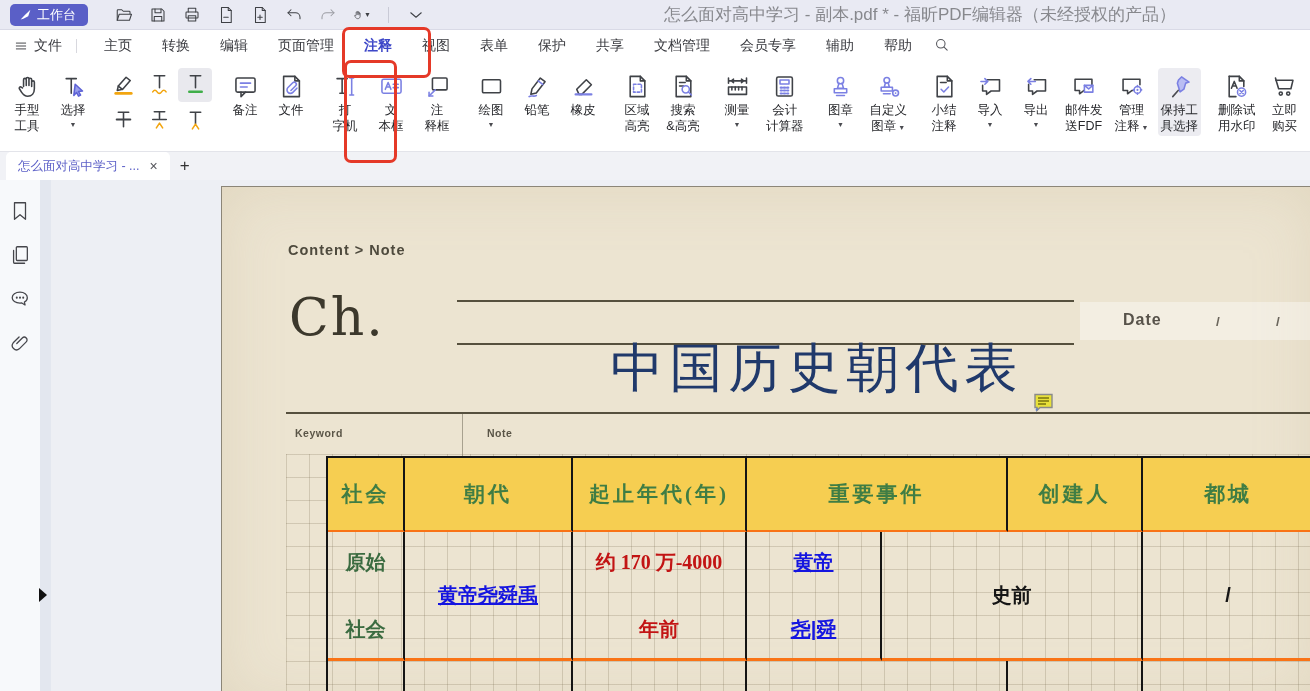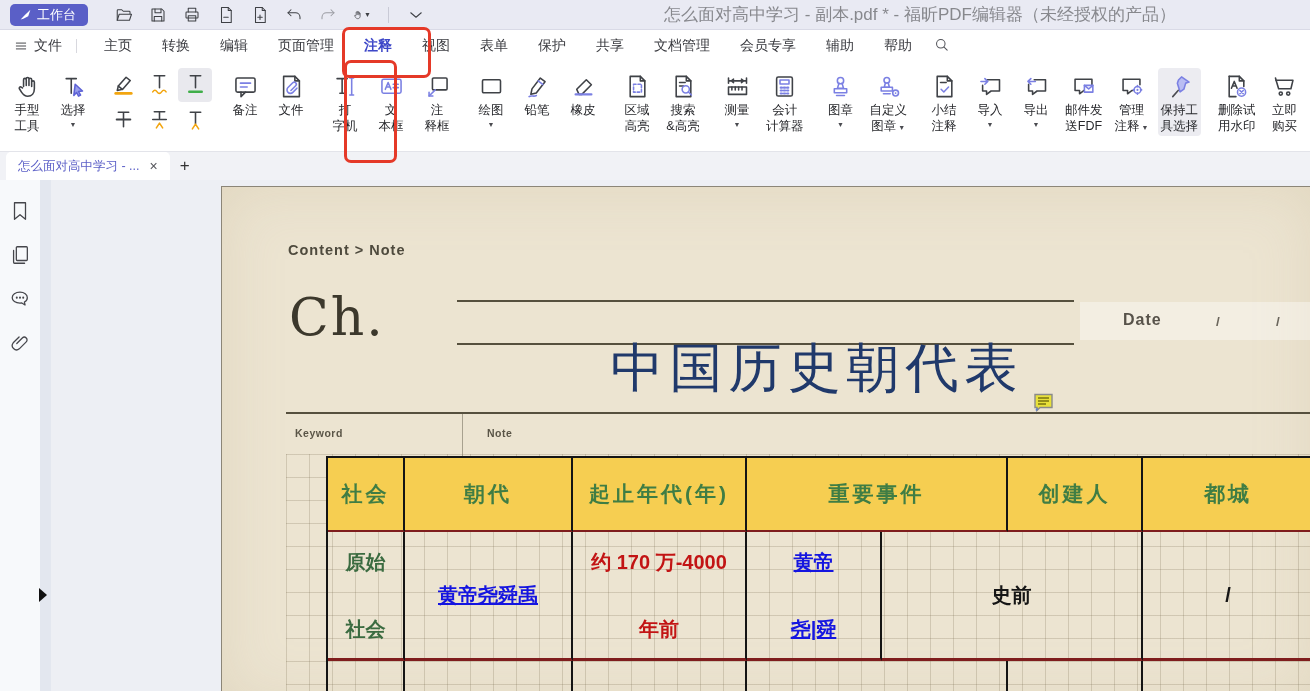--- a/index.html
+++ b/index.html
@@ -79,24 +79,24 @@
   .vline { position:absolute; left:240px; top:227px; width:1px; height:42px; background:rgba(86,80,62,.45); }
   .gridzone { position:absolute; left:64px; top:267px; right:0; bottom:0;
       background-image:linear-gradient(rgba(125,112,85,.25) 1px, transparent 1px),
                        linear-gradient(90deg, rgba(125,112,85,.25) 1px, transparent 1px);
       background-size:23px 23px; }
   .note-ann { position:absolute; left:811px; top:206px; width:21px; height:19px; }
 
   
   .ntable { position:absolute; left:104px; top:269px; border:2.5px solid #141414; }
   .tr { display:flex; }
-  .td { border-right:2px solid #141414; border-bottom:2px solid #7f1d1d; display:flex; align-items:center; justify-content:center; }
+  .td { border-right:2px solid #141414; border-bottom:2px solid #f97316; display:flex; align-items:center; justify-content:center; }
   .tr .td:last-child { border-right:none; }
   .trow2 .td { border-bottom:none; }
-  .c1{width:77px;} .c2{width:168px;} .c3{width:174px;} .c4{width:261px;} .c5{width:135px;} .c6{width:170px;}
+  .c1{width:77px;} .c2{width:168px;} .c3{width:174px;font-family:Liberation Serif, serif;} .c4{width:261px;} .c5{width:135px;} .c6{width:170px;}
   .thead .td { height:74px; background:#f6ce51; color:#3f7d44; font-size:21px; font-weight:800; letter-spacing:3px; }
   .trow1 .td { height:129px; font-size:20px; font-weight:700; border-bottom-width:3px; }
   .trow2 .td { height:42px; }
   .two-line { flex-direction:column; justify-content:space-between; padding:17px 0 15px; }
   .grn { color:#3a6b40; }
   .red { color:#c21414; }
   .blk { color:#151515; }
   .blink { color:#1515e0; font-weight:700; text-decoration:underline; cursor:pointer; }
 
   

